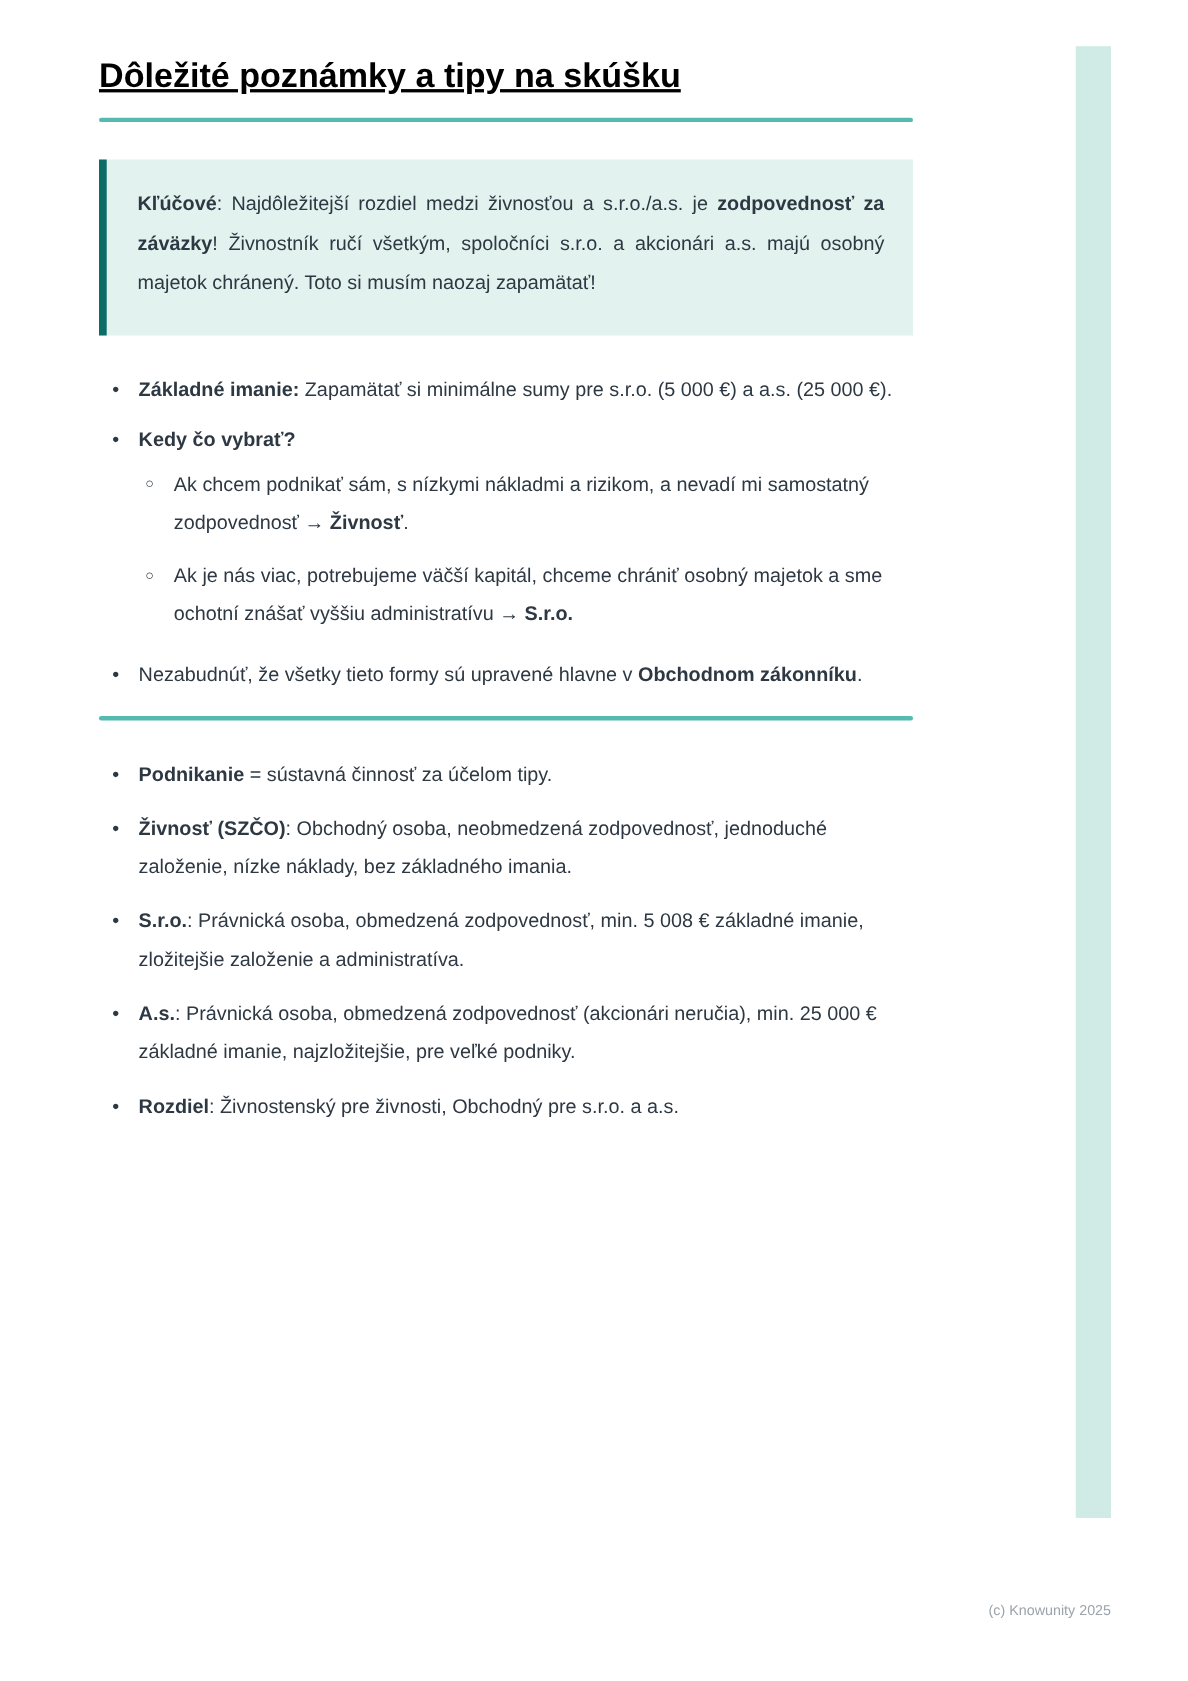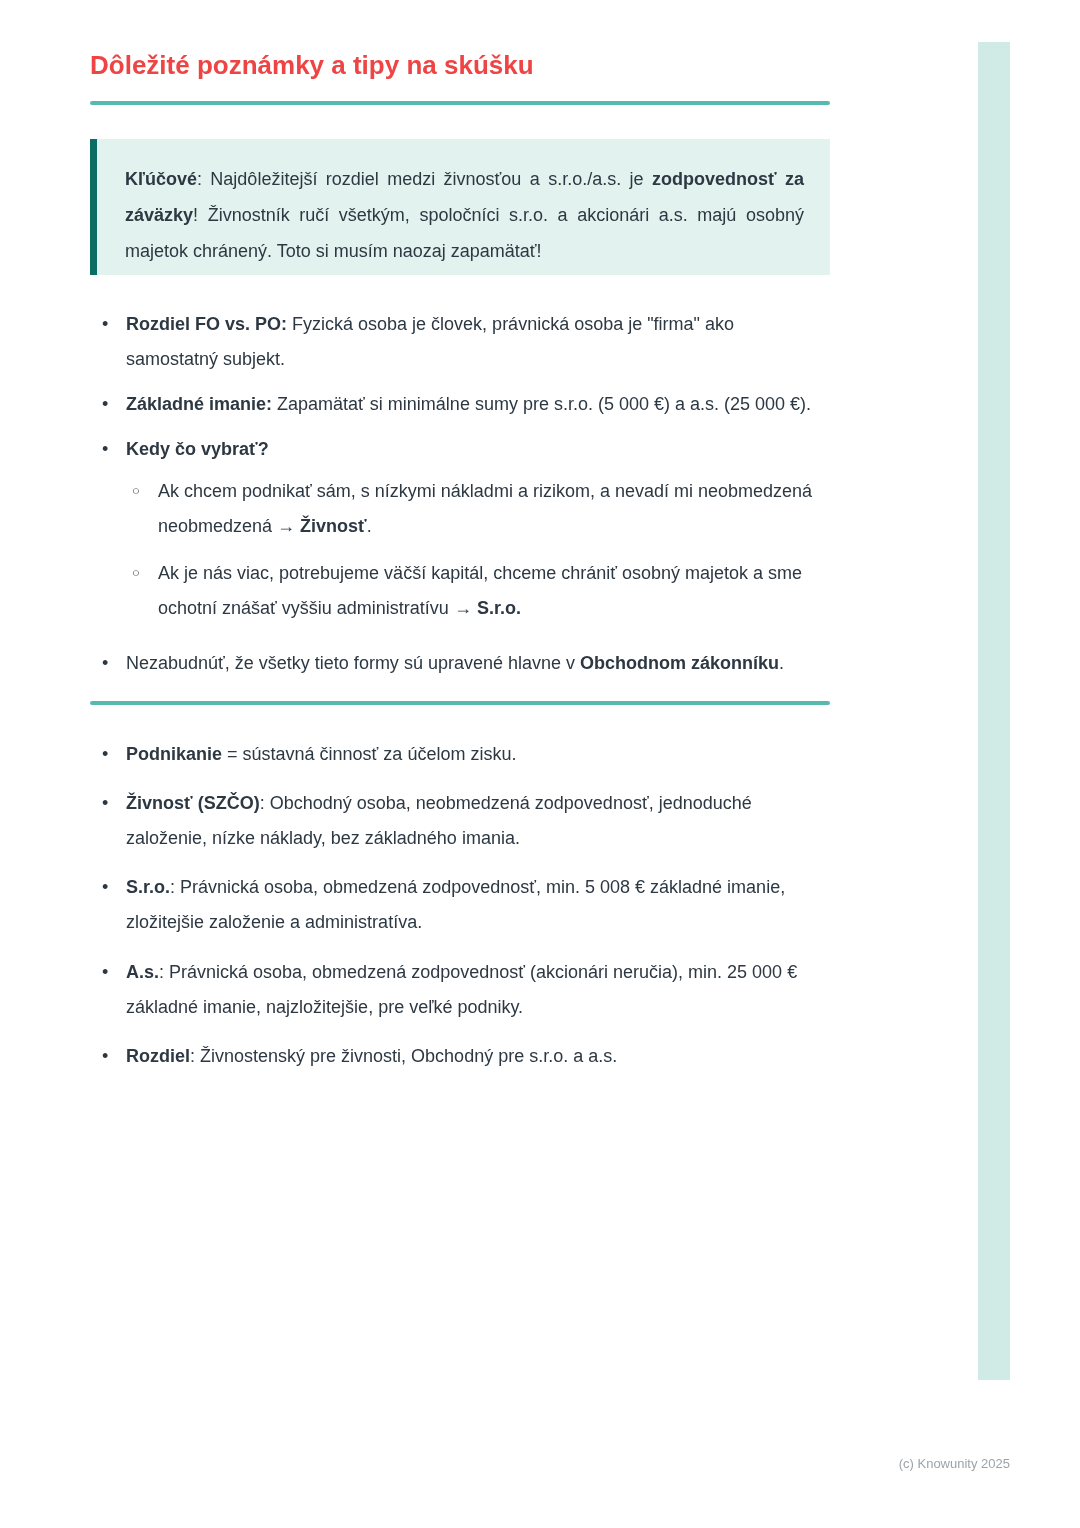--- a/index.html
+++ b/index.html
@@ -20,36 +20,37 @@
     height: 1338px;
     background: #d0ebe6;
   }
   .content {
     position: absolute;
     left: 90px;
     top: 50px;
     width: 740px;
   }
   .section-title {
-    color: #ef4444;
-    font-size: 26px;
+    color: #000000;
+    font-size: 31px;
     font-weight: 700;
     line-height: 1.2;
+    text-decoration: underline;
   }
   .rule {
     height: 4px;
     background: #57bab0;
     border-radius: 2px;
     margin-top: 20px;
   }
   .callout {
     margin-top: 34px;
     background: #e2f2ee;
     border-left: 7px solid #0b6d66;
-    padding: 22px 26px 6px 28px;
+    padding: 22px 26px 30px 28px;
   }
   .callout-text {
     font-size: 18px;
     line-height: 2.0;
     text-align: justify;
   }
   ul.bullets {
     list-style: none;
     margin-top: 32px;
   }
@@ -108,46 +109,43 @@
 
   <h1 class="section-title">Dôležité poznámky a tipy na skúšku</h1>
   <div class="rule"></div>
 
   <div class="callout">
     <p class="callout-text"><span class="b">Kľúčové</span><span>: Najdôležitejší rozdiel medzi živnosťou a s.r.o./a.s. je </span><span class="b">zodpovednosť za záväzky</span><span>! Živnostník ručí všetkým, spoločníci s.r.o. a akcionári a.s. majú osobný majetok chránený. Toto si musím naozaj zapamätať!</span></p>
   </div>
 
   <ul class="bullets">
     <li>
-      <span><span class="b">Rozdiel FO vs. PO: </span><span>Fyzická osoba je človek, právnická osoba je "firma" ako samostatný subjekt.</span></span>
-    </li>
-    <li>
       <span><span class="b">Základné imanie: </span><span>Zapamätať si minimálne sumy pre s.r.o. (5 000 €) a a.s. (25 000 €).</span></span>
     </li>
     <li>
       <span><span class="b">Kedy čo vybrať?</span></span>
       <ul class="sub">
         <li>
-          <span><span>Ak chcem podnikať sám, s nízkymi nákladmi a rizikom, a nevadí mi neobmedzená neobmedzená → </span><span class="b">Živnosť</span><span>.</span></span>
+          <span><span>Ak chcem podnikať sám, s nízkymi nákladmi a rizikom, a nevadí mi samostatný zodpovednosť → </span><span class="b">Živnosť</span><span>.</span></span>
         </li>
         <li>
           <span><span>Ak je nás viac, potrebujeme väčší kapitál, chceme chrániť osobný majetok a sme ochotní znášať vyššiu administratívu → </span><span class="b">S.r.o.</span></span>
         </li>
       </ul>
     </li>
     <li class="gap-top">
       <span><span>Nezabudnúť, že všetky tieto formy sú upravené hlavne v </span><span class="b">Obchodnom zákonníku</span><span>.</span></span>
     </li>
   </ul>
 
   <div class="rule"></div>
 
   <ul class="bullets summary summary-gap">
     <li>
-      <span><span class="b">Podnikanie</span><span> = sústavná činnosť za účelom zisku.</span></span>
+      <span><span class="b">Podnikanie</span><span> = sústavná činnosť za účelom tipy.</span></span>
     </li>
     <li>
       <span><span class="b">Živnosť (SZČO)</span><span>: Obchodný osoba, neobmedzená zodpovednosť, jednoduché založenie, nízke náklady, bez základného imania.</span></span>
     </li>
     <li>
       <span><span class="b">S.r.o.</span><span>: Právnická osoba, obmedzená zodpovednosť, min. 5 008 € základné imanie, zložitejšie založenie a administratíva.</span></span>
     </li>
     <li>
       <span><span class="b">A.s.</span><span>: Právnická osoba, obmedzená zodpovednosť (akcionári neručia), min. 25 000 € základné imanie, najzložitejšie, pre veľké podniky.</span></span>
     </li>

